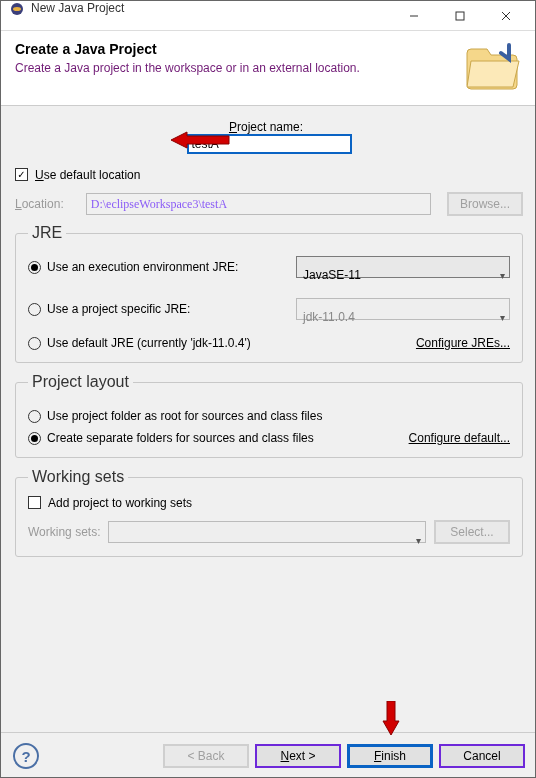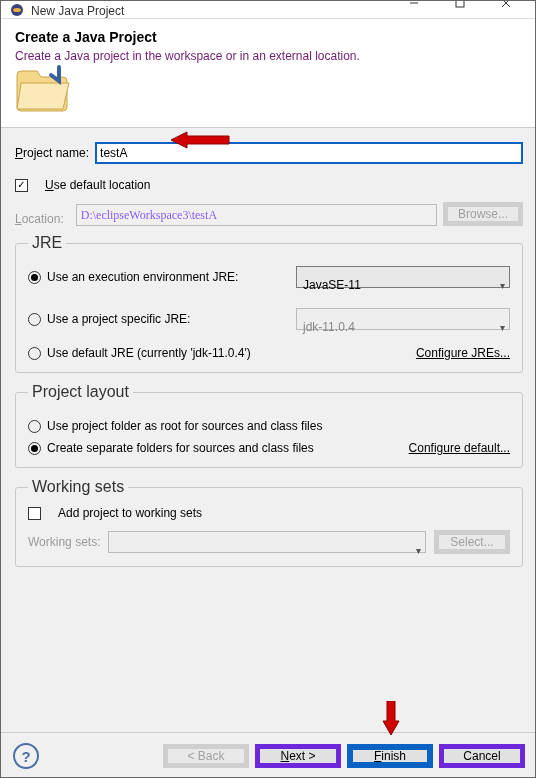--- a/index.html
+++ b/index.html
@@ -1,47 +1,47 @@
 <!DOCTYPE html>
 <html><head>
 <meta charset="utf-8">
 <style>
   * { box-sizing: border-box; font-family: "Segoe UI", Tahoma, sans-serif; }
   html, body { margin: 0; padding: 0; }
   body { width: 536px; height: 778px; background: #fff; color: #000; font-size: 12px; overflow: hidden; border: 1px solid #666; }
 
   
-  .titlebar { height: 18px; display: flex; align-items: flex-end; padding: 0 8px 0 8px; background: #fff; border-bottom: 1px solid #ddd; }
+  .titlebar { height: 30px; display: flex; align-items: flex-start; padding: 0 8px 0 8px; background: #fff; border-bottom: 1px solid #ddd; }
   .titlebar .t-icon { width: 16px; height: 16px; margin-right: 6px; display:flex; align-items:center; justify-content:center;}
   .titlebar .t-title { flex: 1; font-size: 12px; color: #333; }
   .win-btns { display: flex; }
   .win-btn { width: 46px; height: 30px; display: flex; align-items: center; justify-content: center; color:#333;}
 
   
-  .banner { padding: 10px 14px 14px 14px; display: flex; align-items: flex-start; border-bottom: 1px solid #ccc; background: #fff; flex-direction: column; }
+  .banner { padding: 10px 14px 14px 14px; display: flex; align-items: flex-start; border-bottom: 1px solid #ccc; background: #fff; }
   .banner-text { flex: 1; }
   .banner-title { font-weight: bold; font-size: 14px; margin-bottom: 4px; }
   .banner-sub { font-size: 12px; color: #701a75; }
   .banner-icon { width: 58px; height: 50px; }
 
   
   .content { padding: 14px; background: #f0f0f0; height: 632px; overflow:hidden;}
   
-  .row { display: flex; align-items: center; margin-bottom: 8px; }
+  .row { display: flex; align-items: center; margin-bottom: 8px; flex-direction: column; }
   .lbl { margin-right: 6px; white-space: nowrap; }
   .underline-first::first-letter { text-decoration: underline; }
 
   input[type=text].full {
     flex: 1; height: 22px; padding: 2px 4px; font-size: 12px;
     border: 1px solid #7a7a7a; background: #fff;
   }
   input[type=text].full.focus { border: 1px solid #0a63c4; box-shadow: inset 0 0 0 1px #0a63c4; }
   input[type=text].disabled { background: #f0f0f0; color: #8b5cf6; border-color:#bbb;font-family:Liberation Serif, serif;}
 
-  .checkbox { display: inline-flex; align-items: center; gap: 17px; margin: 6px 0 10px 0; }
+  .checkbox { display: inline-flex; align-items: flex-start; gap: 7px; margin: 6px 0 10px 0; }
   .cb { width: 13px; height: 13px; border: 1px solid #333; background: #fff; display:inline-flex; align-items:center; justify-content:center; font-size:10px;}
   .cb.checked::after { content: "✓"; font-size: 10px; line-height: 10px; color:#000;}
   
   fieldset {
     border: 1px solid #c8c8c8; border-radius: 3px;
     padding: 10px 12px 12px 12px; margin: 8px 0 10px 0;
   }
   legend { padding: 0 4px; color: #333; font-size: 16px; }
 
   .radio-row { display: flex; align-items: center; margin: 8px 0; }
@@ -54,21 +54,21 @@
     justify-content: space-between;
   }
   .combo.disabled { color:#888; border-color:#bbb; background:#eee;}
   .combo .chev { font-size: 10px; color:#555;}
 
   .link { color: #000000; text-decoration: underline; cursor: pointer; white-space:nowrap;}
   .right { margin-left: auto; }
 
   .btn {
     min-width: 86px; height: 24px; padding: 0 10px;
-    border: 5px solid #6d28d9; background: #e1e1e1;
+    border: 2px solid #6d28d9; background: #e1e1e1;
     display: inline-flex; align-items: center; justify-content: center;
     font-size: 12px; color: #000;
   }
   .btn.disabled { color: #a0a0a0; border-color:#cfcfcf; background:#e9e9e9;}
   .btn.default { border-color:#0a63c4; box-shadow: inset 0 0 0 1px #0a63c4;}
 
   
   .footer {
     position: absolute; bottom: 0; left: 0; right: 0;
     display: flex; align-items: center; gap: 6px;
@@ -81,21 +81,21 @@
   .arrow-left {
     position: absolute; left: 170px; top: 129px; pointer-events:none;
   }
   .arrow-down {
     position: absolute; left: 380px; top: 700px; pointer-events:none;
   }
 
   .jre-grid { display:grid; grid-template-columns: 260px 1fr; row-gap:12px; column-gap:8px; align-items:center;}
   .jre-full { grid-column: 1 / span 2; display:flex; align-items:center;}
   
-  .loc-row { display:flex; align-items:flex-end; gap:6px; margin-bottom:6px;}
+  .loc-row { display:flex; align-items:center; gap:16px; margin-bottom:6px;}
   .disabled-text { color:#9a9a9a; }
 
   .ws-row { display:flex; align-items:center; gap:8px; } 
 
   .outer { position: relative; width: 536px; height: 778px;}
 </style>
 </head>
 <body>
 <div class="outer">
 

